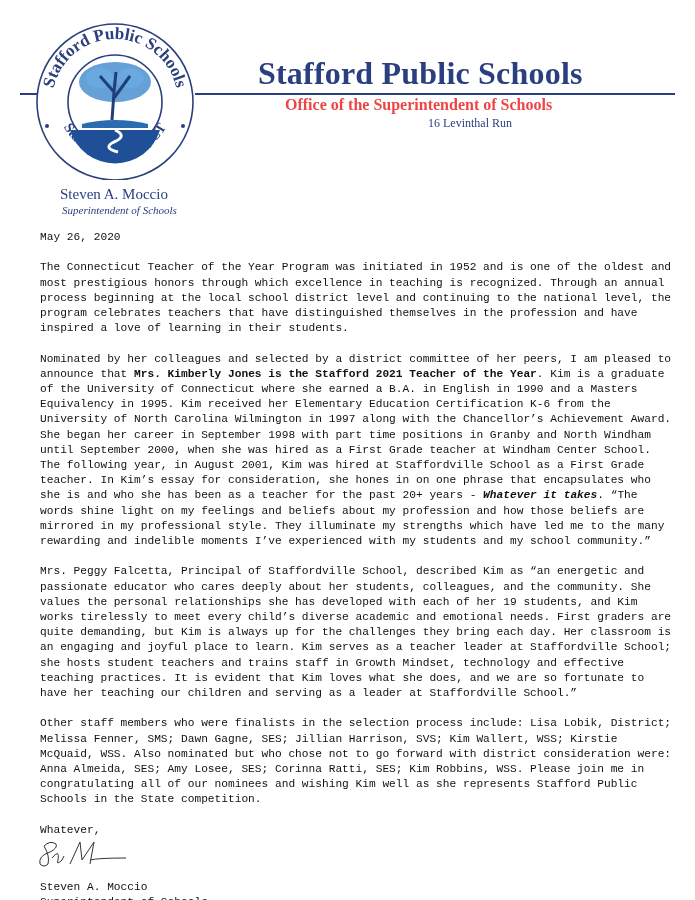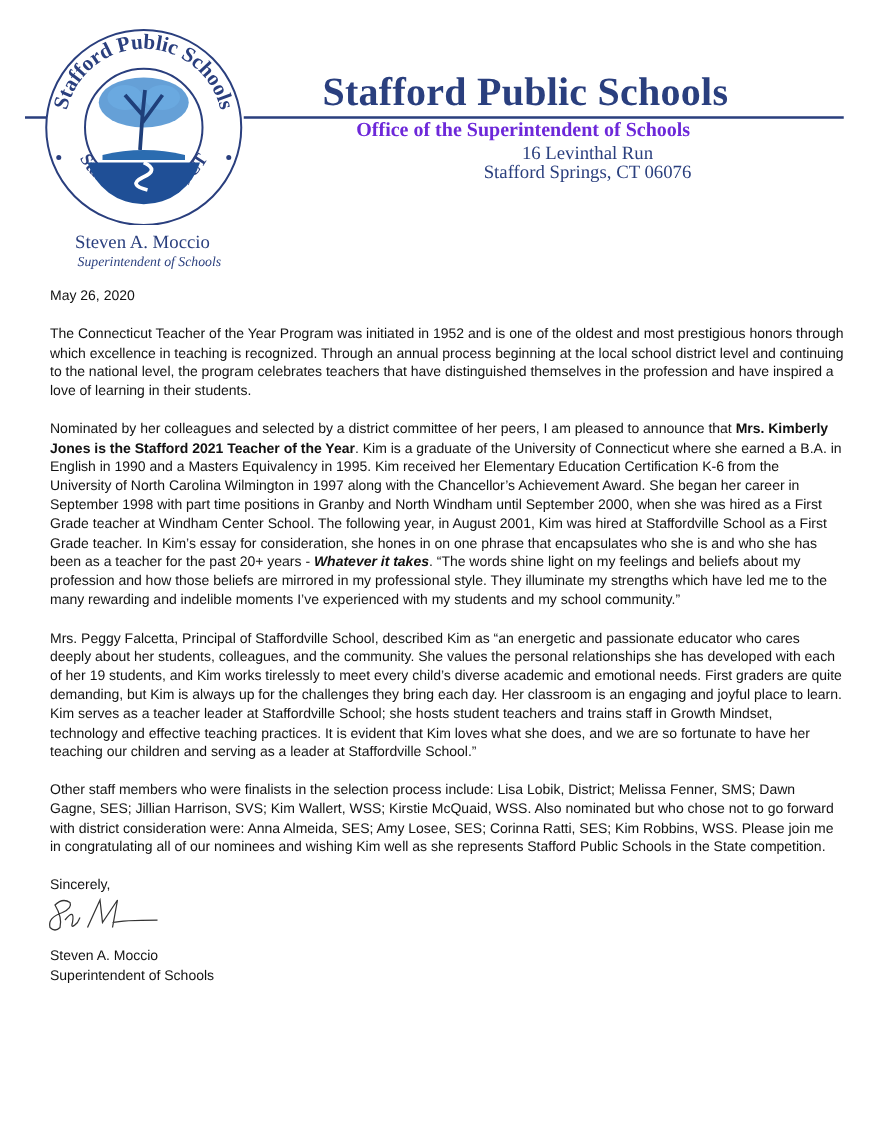--- a/index.html
+++ b/index.html
@@ -4,28 +4,28 @@
   <style>
     html, body { margin: 0; padding: 0; background: #ffffff; }
     body { width: 695px; height: 900px; position: relative; overflow: hidden; font-family: "Liberation Sans", sans-serif; color: #111; }
     .letterhead { position: absolute; left: 0; top: 0; width: 695px; height: 225px; }
     .rule { position: absolute; top: 93px; height: 2px; background: #2a3f7e; }
     .rule.left { left: 20px; width: 30px; }
     .rule.right { left: 195px; width: 480px; }
     .seal { position: absolute; left: 30px; top: 20px; width: 170px; height: 160px; }
     .seal svg { width: 100%; height: 100%; }
     .org-name { position: absolute; left: 258px; top: 55px; font-family: "Liberation Serif", serif; font-weight: bold; font-size: 32px; color: #2a3f7e; letter-spacing: 0.2px; white-space: nowrap; }
-    .office { position: absolute; left: 285px; top: 96px; font-family: "Liberation Serif", serif; font-weight: bold; font-size: 16px; color: #6d28d9; white-space: nowrap; }
-    .addr { position: absolute; left: 340px; width: 260px; text-align: center; font-family: "Liberation Serif", serif; font-size: 15px; color: #2a3f7e; line-height: 14.5px; top: 116px; }
+    .office { position: absolute; left: 285px; top: 96px; font-family: "Liberation Serif", serif; font-weight: bold; font-size: 16px; color: #ef4444; white-space: nowrap; }
+    .addr { position: absolute; left: 340px; width: 260px; text-align: center; font-family: "Liberation Serif", serif; font-size: 12px; color: #2a3f7e; line-height: 14.5px; top: 116px; }
     .addr div { white-space: nowrap; }
     .sup-name { position: absolute; left: 60px; top: 186px; font-family: "Liberation Serif", serif; font-size: 15px; color: #2a3f7e; white-space: nowrap; }
     .sup-title { position: absolute; left: 62px; top: 204px; font-family: "Liberation Serif", serif; font-style: italic; font-size: 11px; color: #2a3f7e; white-space: nowrap; }
 
     .letter { position: absolute; left: 40px; top: 230px; width: 635px; font-family: "Liberation Sans", sans-serif; font-size: 11.2px; line-height: 15.2px; color: #111; }
-    .letter p { margin: 0 0 15.2px 0; }
+    .letter p { margin: 0 0 15.2px 0; font-family: Liberation Mono, monospace; }
     .letter .bold { font-weight: bold; }
     .letter .bi { font-weight: bold; font-style: italic; }
     .signature { height: 40px; margin: -4px 0 6px -4px; }
     .signature svg { width: 100px; height: 40px; }
     .closing-block p { margin: 0; }
   </style>
 </head>
 <body>
 
 <div class="letterhead">
@@ -59,34 +59,33 @@
         <path d="M40,110 L130,110 A47,47 0 0 1 40,110 Z" fill="#1f4f96"></path>
         <path d="M85,110 Q98,116 84,122 Q72,128 88,132" stroke="#fff" stroke-width="3" fill="none"></path>
       </g>
     </svg>
   </div>
 
   <div class="org-name">Stafford Public Schools</div>
   <div class="office">Office of the Superintendent of Schools</div>
   <div class="addr">
     <div>16 Levinthal Run</div>
-    <div>Stafford Springs, CT 06076</div>
   </div>
   <div class="sup-name">Steven A. Moccio</div>
   <div class="sup-title">Superintendent of Schools</div>
 </div>
 
 <div class="letter">
   <p>May 26, 2020</p>
   <p>The Connecticut Teacher of the Year Program was initiated in 1952 and is one of the oldest and most prestigious honors through which excellence in teaching is recognized.  Through an annual process beginning at the local school district level and continuing to the national level, the program celebrates teachers that have distinguished themselves in the profession and have inspired a love of learning in their students.</p>
   <p><span>Nominated by her colleagues and selected by a district committee of her peers, I am pleased to announce that </span><span class="bold">Mrs. Kimberly Jones is the Stafford 2021 Teacher of the Year</span><span>.  Kim is a graduate of the University of Connecticut where she earned a B.A. in English in 1990 and a Masters Equivalency in 1995.  Kim received her Elementary Education Certification K-6 from the University of North Carolina Wilmington in 1997 along with the Chancellor’s Achievement Award.  She began her career in September 1998 with part time positions in Granby and North Windham until September 2000, when she was hired as a First Grade teacher at Windham Center School. The following year, in August 2001, Kim was hired at Staffordville School as a First Grade teacher. In Kim’s essay for consideration, she hones in on one phrase that encapsulates who she is and who she has been as a teacher for the past 20+ years - </span><span class="bi">Whatever it takes</span><span>. “The words shine light on my feelings and beliefs about my profession and how those beliefs are mirrored in my professional style.  They illuminate my strengths which have led me to the many rewarding and indelible moments I’ve experienced with my students and my school community.”</span></p>
   <p>Mrs. Peggy Falcetta, Principal of Staffordville School, described Kim as “an energetic and passionate educator who cares deeply about her students, colleagues, and the community.  She values the personal relationships she has developed with each of her 19 students, and Kim works tirelessly to meet every child’s diverse academic and emotional needs.  First graders are quite demanding, but Kim is always up for the challenges they bring each day.  Her classroom is an engaging and joyful place to learn.  Kim serves as a teacher leader at Staffordville School; she hosts student teachers and trains staff in Growth Mindset, technology and effective teaching practices.  It is evident that Kim loves what she does, and we are so fortunate to have her teaching our children and serving as a leader at Staffordville School.”</p>
   <p>Other staff members who were finalists in the selection process include: Lisa Lobik, District; Melissa Fenner, SMS; Dawn Gagne, SES; Jillian Harrison, SVS; Kim Wallert, WSS; Kirstie McQuaid, WSS.  Also nominated but who chose not to go forward with district consideration were: Anna Almeida, SES; Amy Losee, SES; Corinna Ratti, SES; Kim Robbins, WSS.  Please join me in congratulating all of our nominees and wishing Kim well as she represents Stafford Public Schools in the State competition.</p>
   <div class="closing-block">
-    <p>Sincerely,</p>
+    <p>Whatever,</p>
     <div class="signature">
       <svg viewBox="0 0 100 40" xmlns="http://www.w3.org/2000/svg">
         <path d="M4,30 Q2,22 14,18 Q22,14 20,10 Q14,6 8,12 Q14,22 12,30 Q8,34 4,30 M16,24 Q24,14 22,26 Q20,32 26,26 L28,22 M34,30 L44,8 L46,26 L58,8 L54,30 M54,26 Q62,24 90,24" stroke="#333" stroke-width="1" fill="none"></path>
       </svg>
     </div>
     <p>Steven A. Moccio</p>
     <p>Superintendent of Schools</p>
   </div>
 </div>
 

